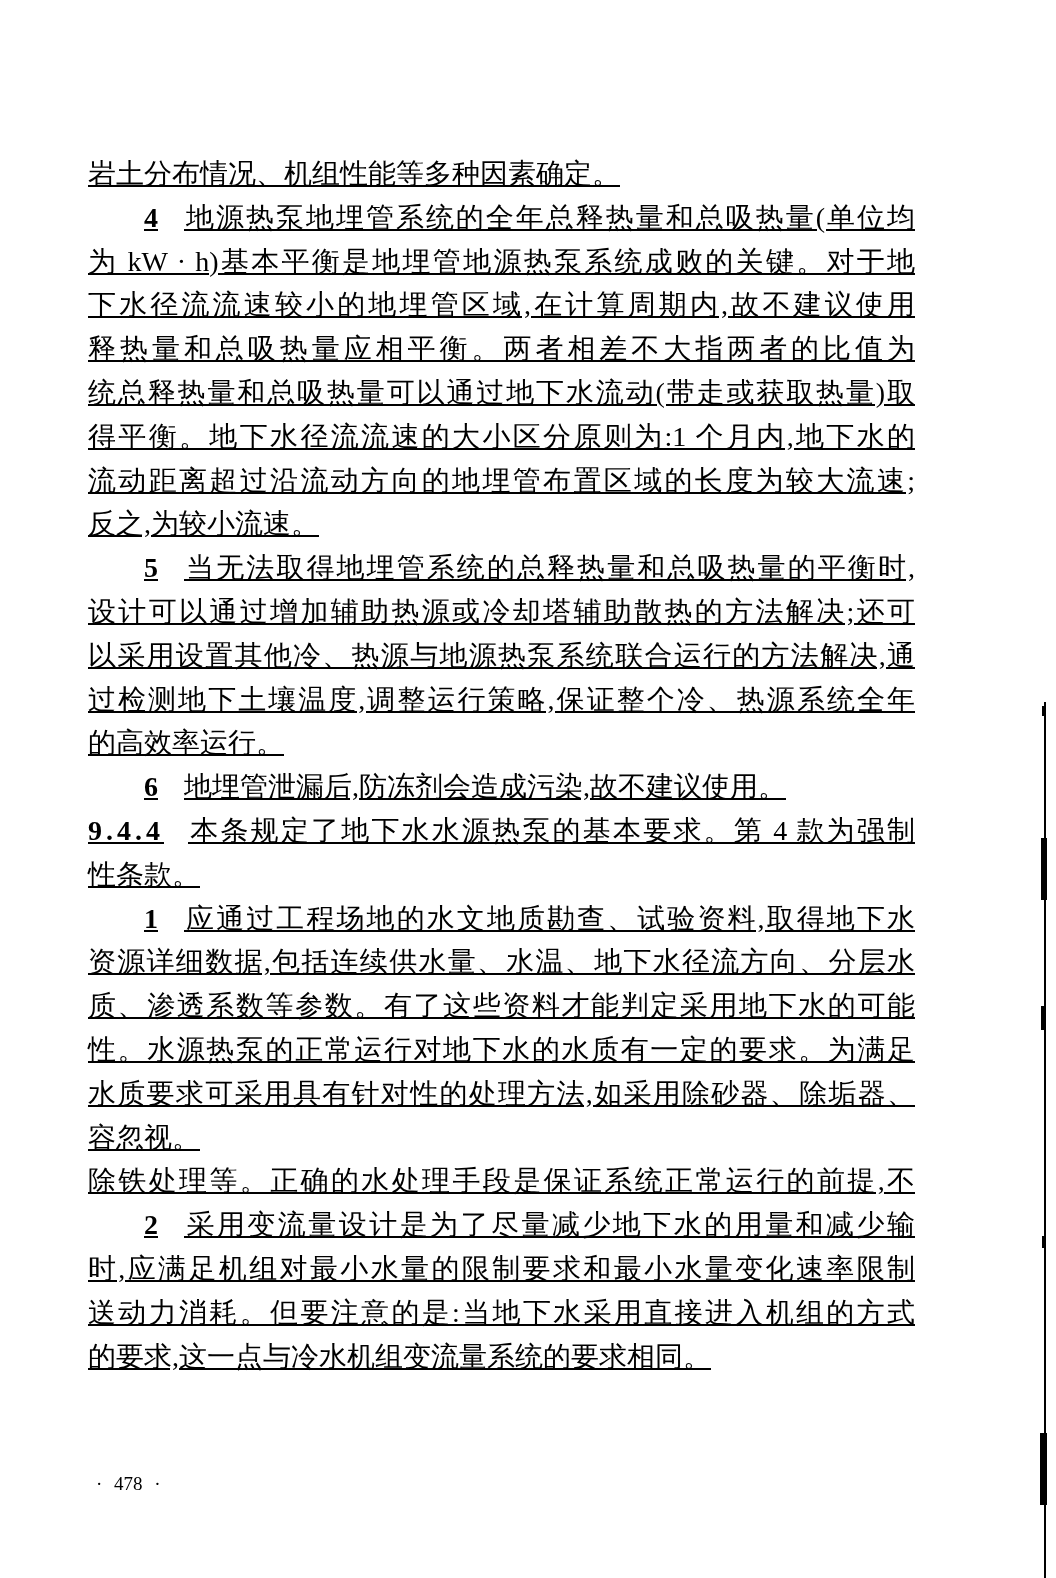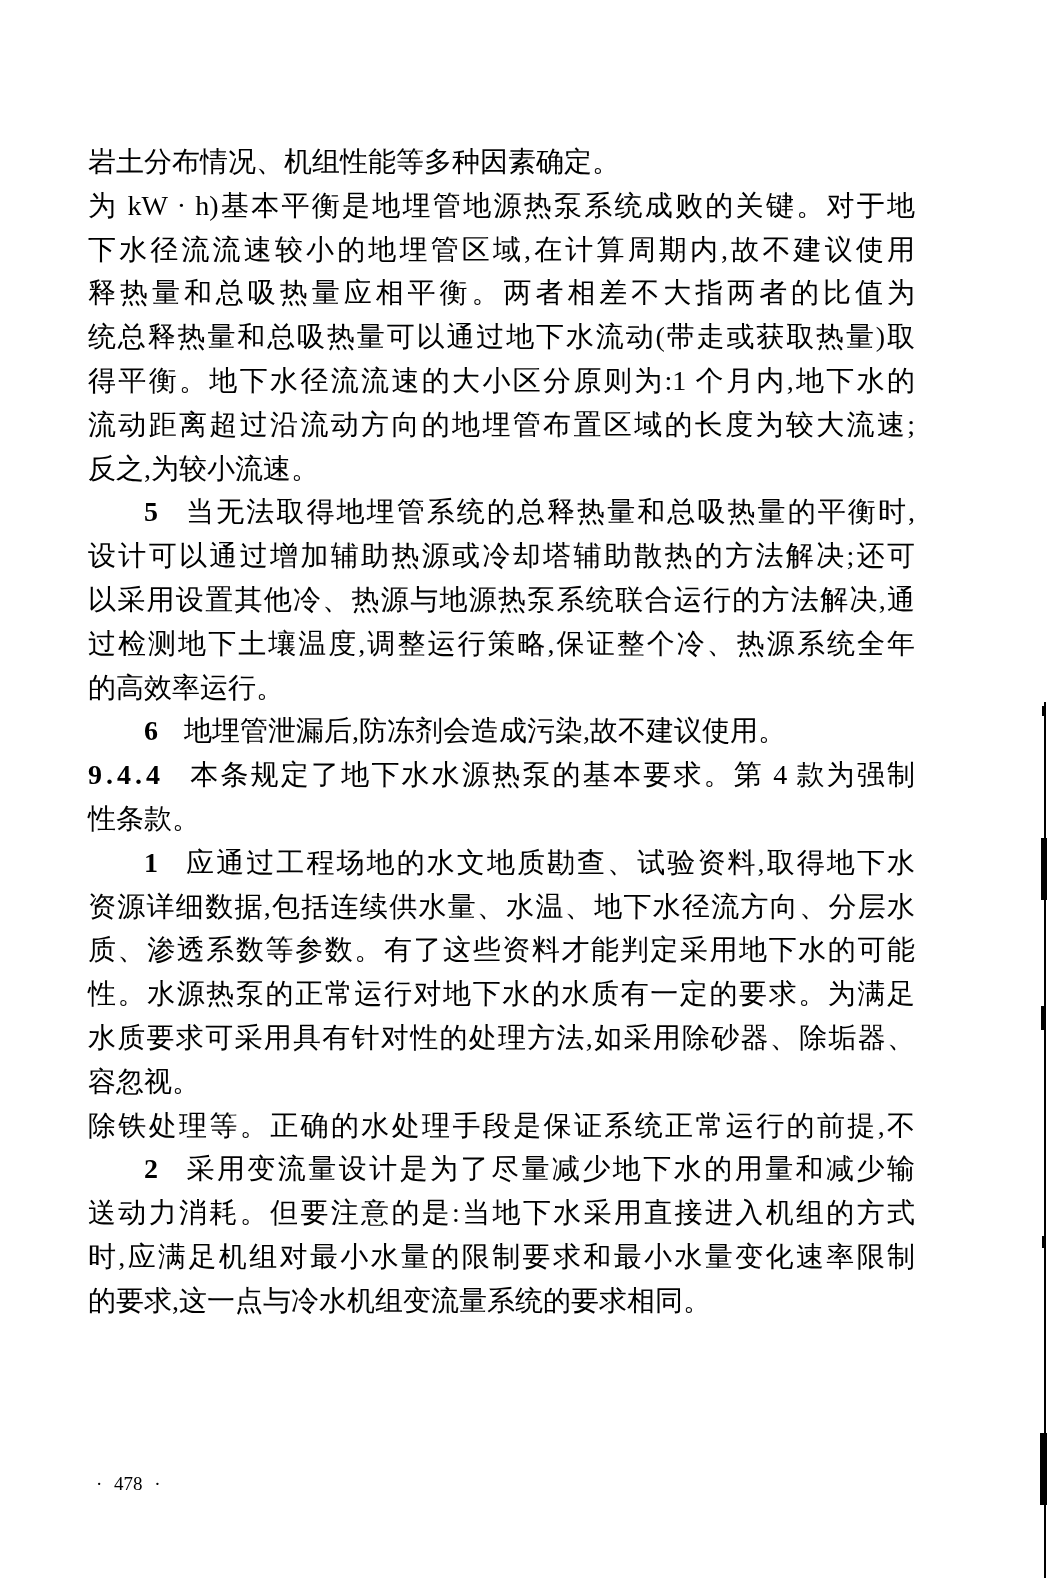--- a/index.html
+++ b/index.html
@@ -16,22 +16,23 @@
   }
   .page {
     position: absolute;
     inset: 0;
     background: #ffffff;
     overflow: hidden;
   }
   .text-block {
     position: absolute;
     left: 88px;
-    top: 140px;
+    top: 152px;
     width: 827px;
+    text-decoration: underline;
   }
   .line {
     font-size: 28px;
     line-height: 43.8px;
     height: 43.8px;
     text-align: justify;
     text-align-last: left;
     white-space: nowrap;
     letter-spacing: 0;
   }
@@ -65,20 +66,21 @@
     background: #000000;
   }
 </style>
 </head>
 <body style="color: rgb(0, 0, 0); background: rgb(255, 255, 255);">
 
 <div class="page">
 
   <div class="text-block" id="text-block">
       <div class="line">岩土分布情况、机组性能等多种因素确定。</div>
+      <div class="line just ind"><span class="num">4</span>地源热泵地埋管系统的全年总释热量和总吸热量(单位均</div>
       <div class="line just">为 kW · h)基本平衡是地埋管地源热泵系统成败的关键。对于地</div>
       <div class="line just">下水径流流速较小的地埋管区域,在计算周期内,故不建议使用</div>
       <div class="line just">释热量和总吸热量应相平衡。两者相差不大指两者的比值为</div>
       <div class="line just">统总释热量和总吸热量可以通过地下水流动(带走或获取热量)取</div>
       <div class="line just">得平衡。地下水径流流速的大小区分原则为:1 个月内,地下水的</div>
       <div class="line just">流动距离超过沿流动方向的地埋管布置区域的长度为较大流速;</div>
       <div class="line">反之,为较小流速。</div>
       <div class="line just ind"><span class="num">5</span>当无法取得地埋管系统的总释热量和总吸热量的平衡时,</div>
       <div class="line just">设计可以通过增加辅助热源或冷却塔辅助散热的方法解决;还可</div>
       <div class="line just">以采用设置其他冷、热源与地源热泵系统联合运行的方法解决,通</div>
@@ -88,22 +90,22 @@
       <div class="line just"><span class="num sec">9.4.4</span>本条规定了地下水水源热泵的基本要求。第 4 款为强制</div>
       <div class="line">性条款。</div>
       <div class="line just ind"><span class="num">1</span>应通过工程场地的水文地质勘查、试验资料,取得地下水</div>
       <div class="line just">资源详细数据,包括连续供水量、水温、地下水径流方向、分层水</div>
       <div class="line just">质、渗透系数等参数。有了这些资料才能判定采用地下水的可能</div>
       <div class="line just">性。水源热泵的正常运行对地下水的水质有一定的要求。为满足</div>
       <div class="line just">水质要求可采用具有针对性的处理方法,如采用除砂器、除垢器、</div>
       <div class="line">容忽视。</div>
       <div class="line just">除铁处理等。正确的水处理手段是保证系统正常运行的前提,不</div>
       <div class="line just ind"><span class="num">2</span>采用变流量设计是为了尽量减少地下水的用量和减少输</div>
+      <div class="line just">时,应满足机组对最小水量的限制要求和最小水量变化速率限制</div>
       <div class="line just">送动力消耗。但要注意的是:当地下水采用直接进入机组的方式</div>
-      <div class="line just">时,应满足机组对最小水量的限制要求和最小水量变化速率限制</div>
       <div class="line">的要求,这一点与冷水机组变流量系统的要求相同。</div>
     </div>
 
   <div class="page-number">· 478 ·</div>
 
   <div class="edge-artifact">
     <div class="seg" style="left:1044px; top:702px; width:2px; height:876px;"></div>
     <div class="seg" style="left:1042px; top:706px; width:4px; height:10px;"></div>
     <div class="seg" style="left:1041px; top:838px; width:6px; height:62px;"></div>
     <div class="seg" style="left:1041px; top:1006px; width:5px; height:24px;"></div>

